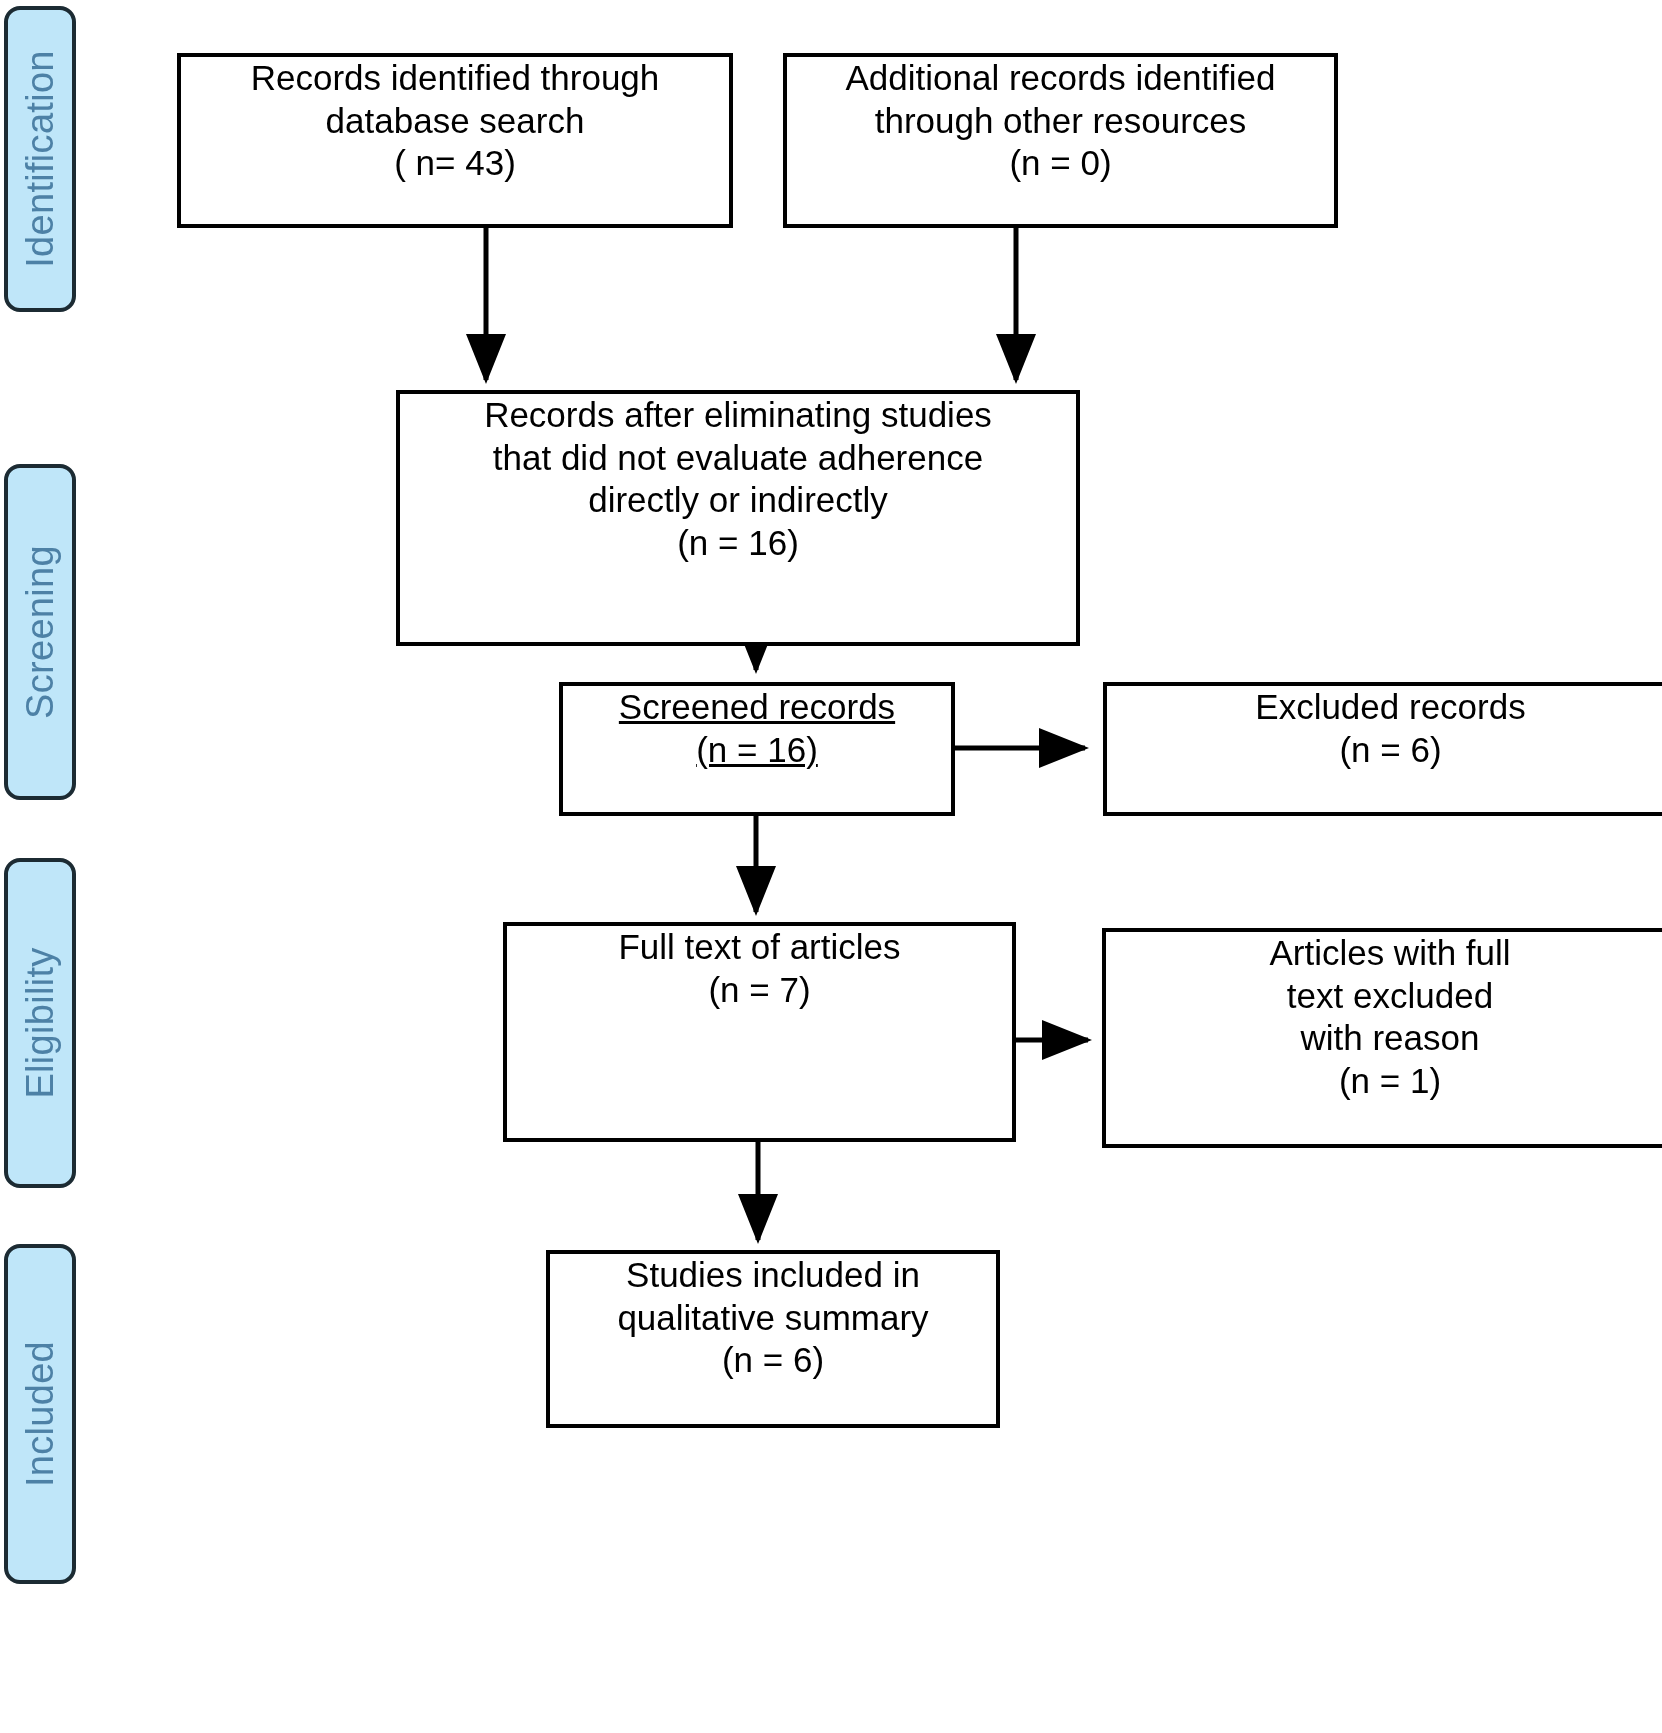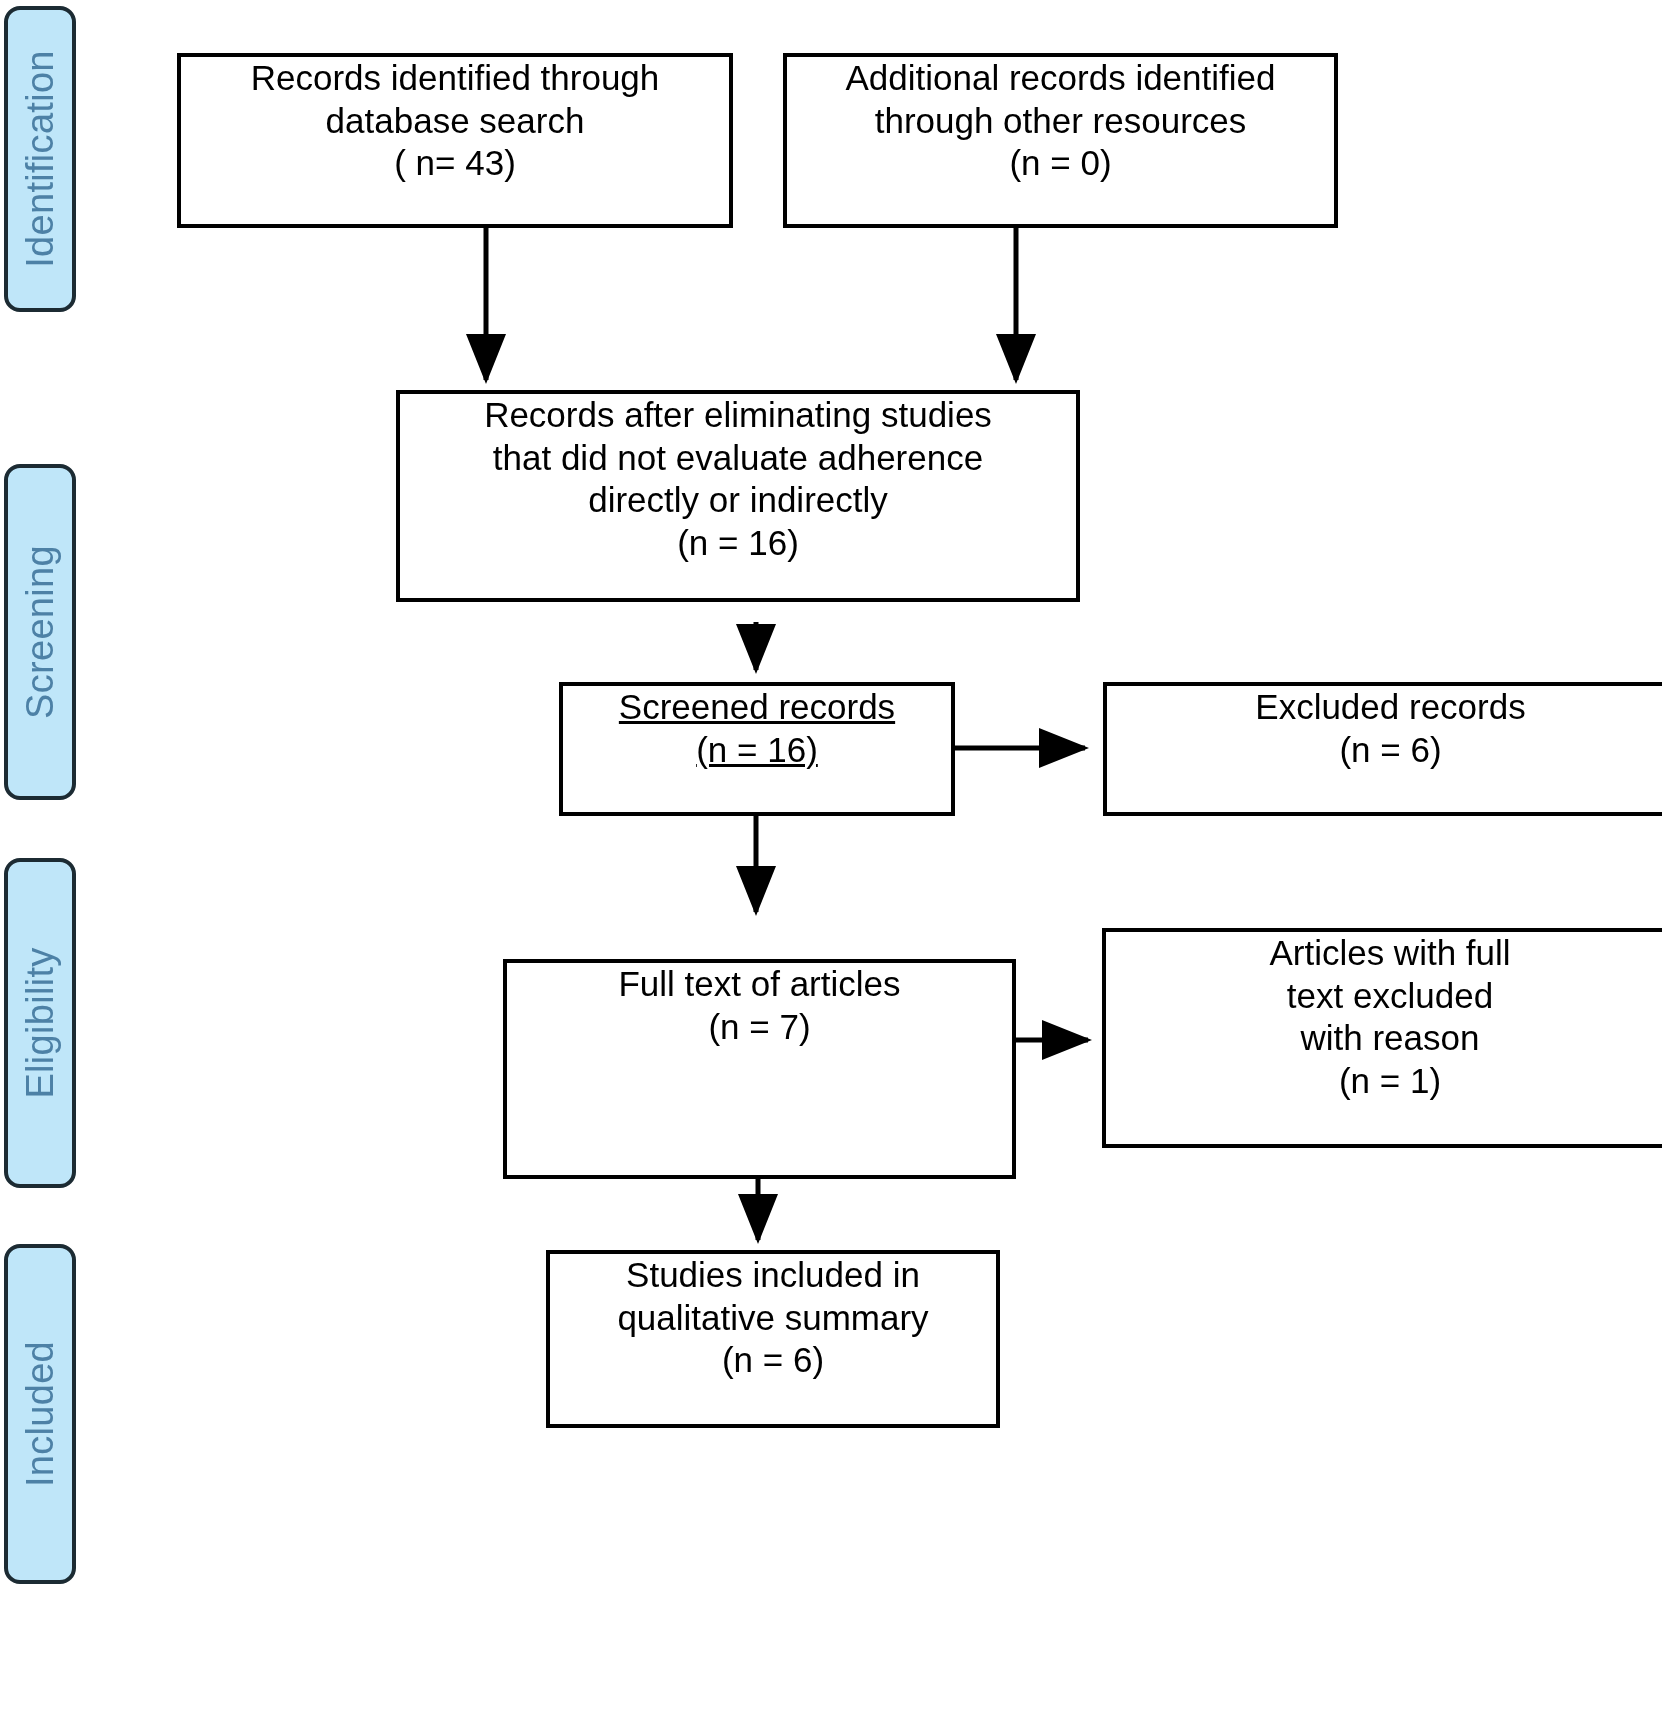--- a/index.html
+++ b/index.html
@@ -106,38 +106,38 @@
 database search
 ( n= 43)</span>
   </div>
 
   <div class="flow-box" style="left:783px; top:53px; width:555px; height:175px;">
     <span class="flow-text">Additional records identified
 through other resources
 (n = 0)</span>
   </div>
 
-  <div class="flow-box" style="left:396px; top:390px; width:684px; height:212px;">
+  <div class="flow-box" style="left:396px; top:390px; width:684px; height:256px;">
     <span class="flow-text">Records after eliminating studies
 that did not evaluate adherence
 directly or indirectly
 (n = 16)</span>
   </div>
 
   <div class="flow-box" style="left:559px; top:682px; width:396px; height:134px;text-decoration:underline;">
     <span class="flow-text">Screened records
 (n = 16)</span>
   </div>
 
   <div class="flow-box" style="left:1103px; top:682px; width:575px; height:134px;">
     <span class="flow-text">Excluded records
 (n = 6)</span>
   </div>
 
-  <div class="flow-box" style="left:503px; top:922px; width:513px; height:220px;margin-top:37px;">
+  <div class="flow-box" style="left:503px; top:922px; width:513px; height:220px;">
     <span class="flow-text">Full text of articles
 (n = 7)</span>
   </div>
 
   <div class="flow-box" style="left:1102px; top:928px; width:576px; height:220px;">
     <span class="flow-text">Articles with full
 text excluded
 with reason
 (n = 1)</span>
   </div>

